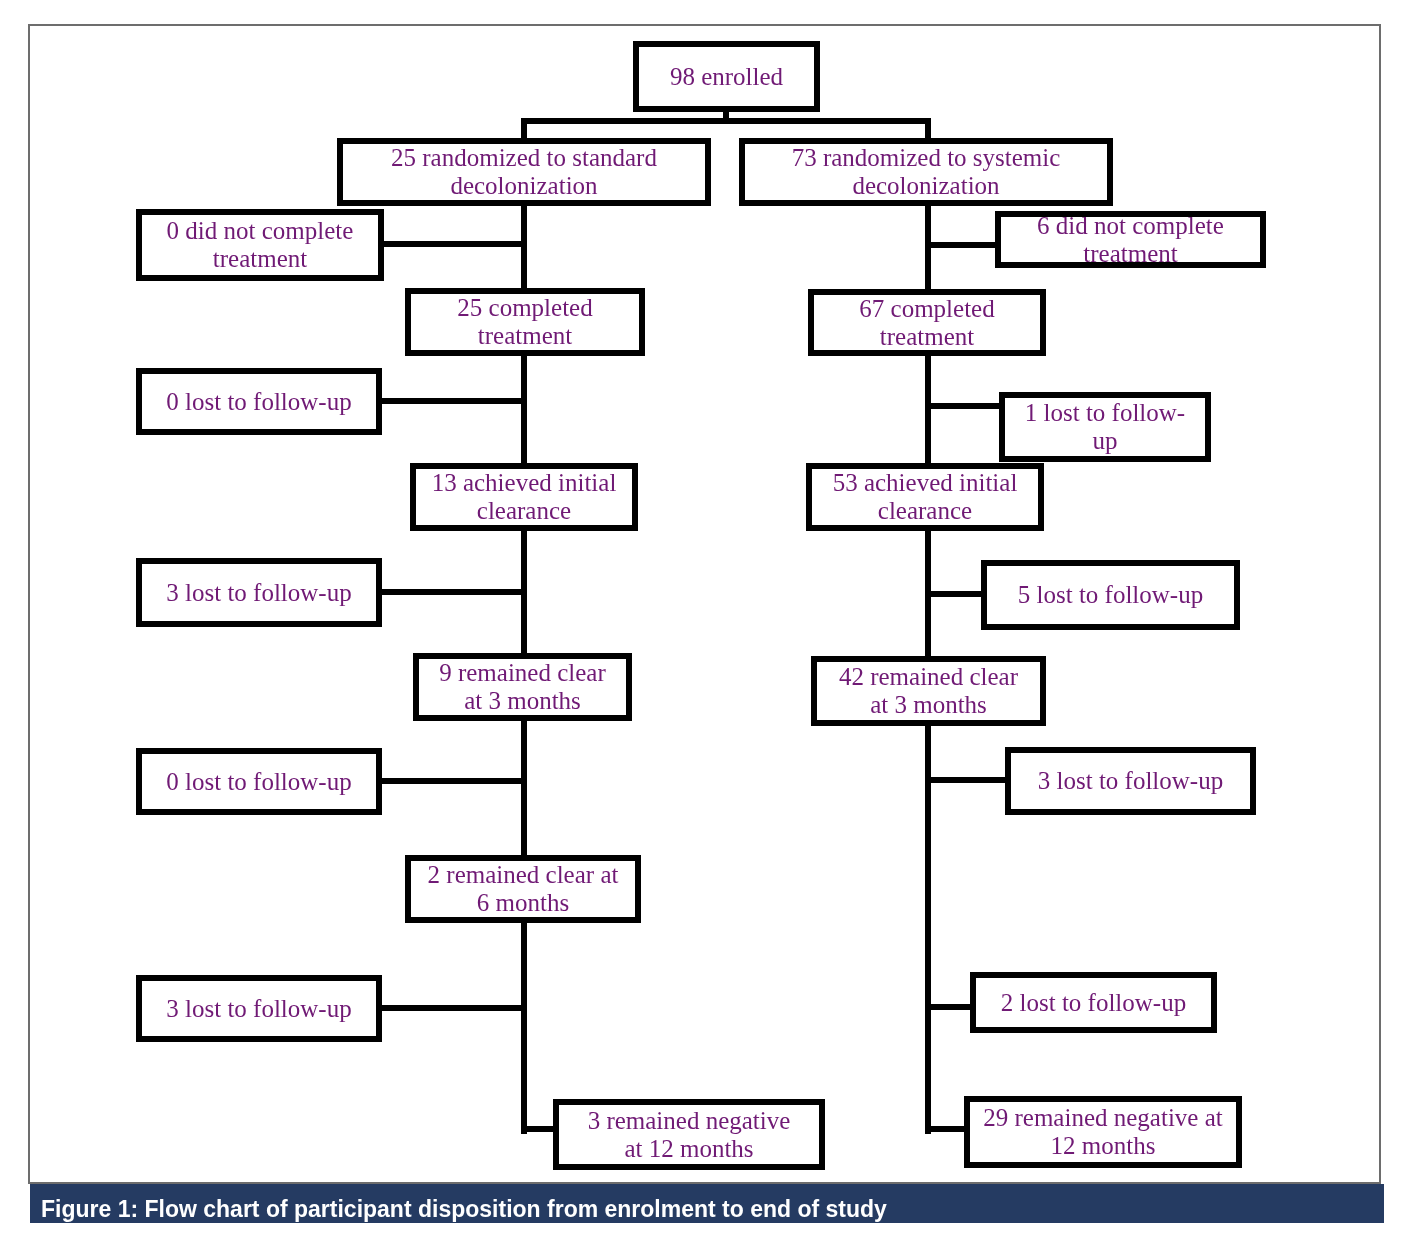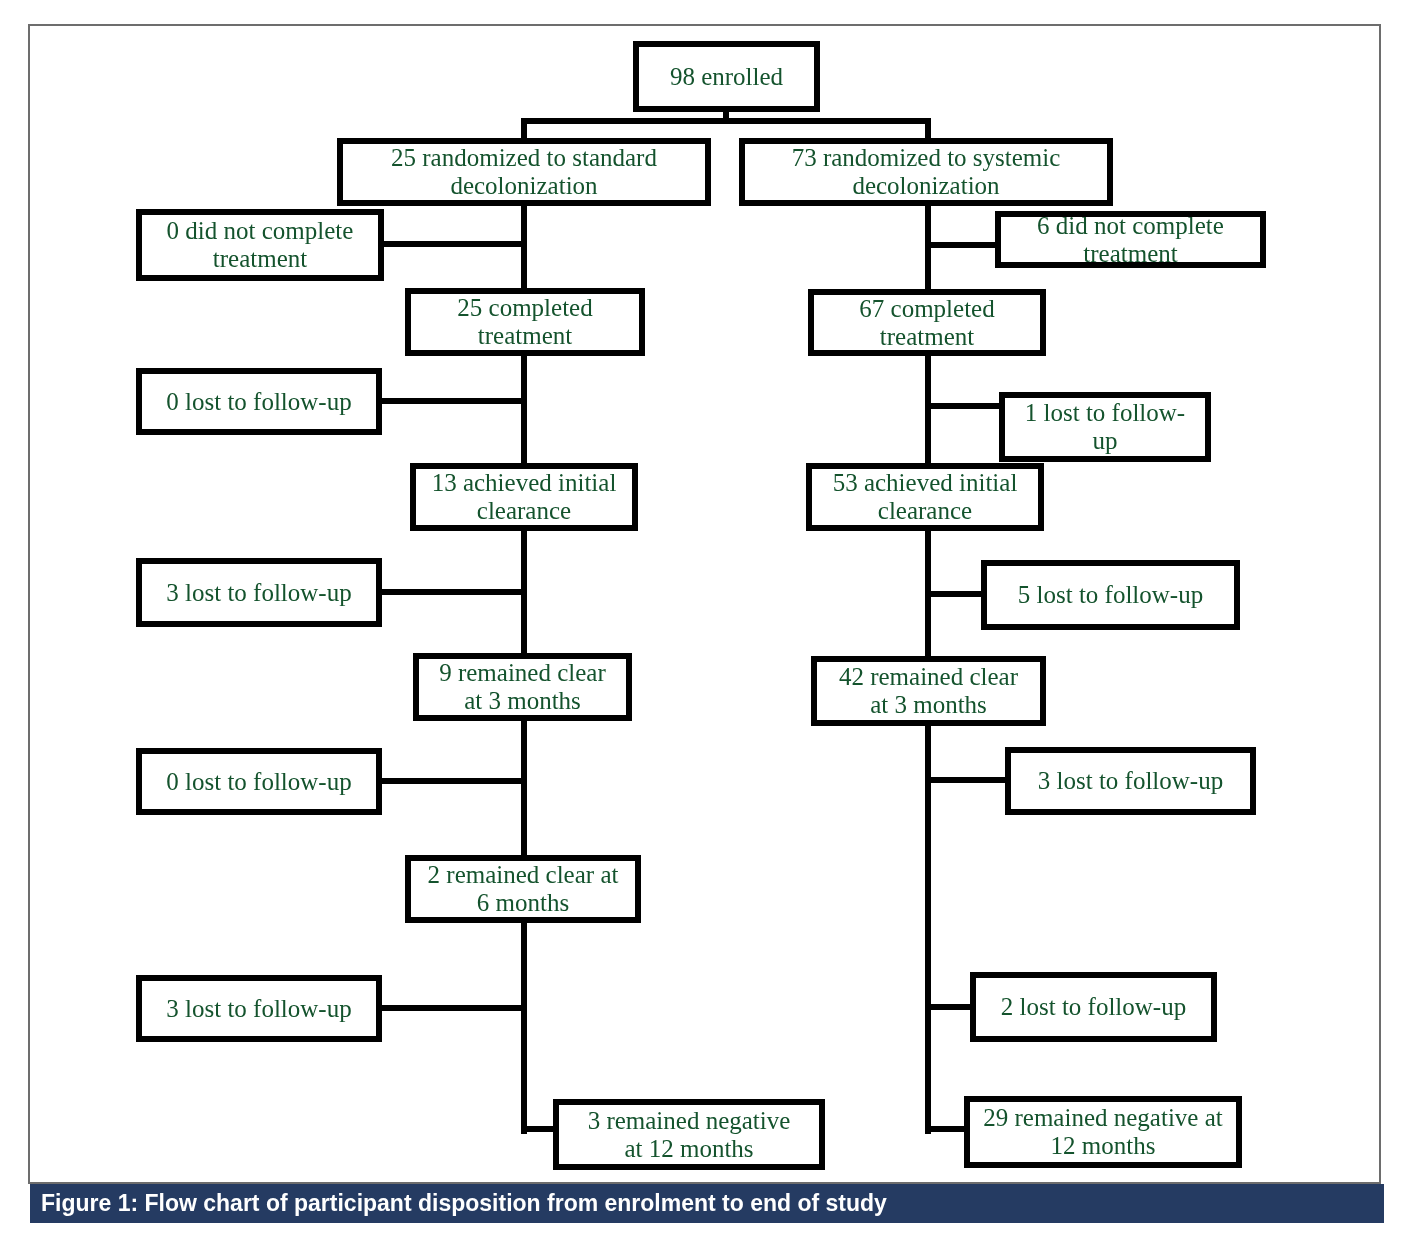--- a/index.html
+++ b/index.html
@@ -10,27 +10,27 @@
   }
   .frame{
     position:absolute;left:28px;top:24px;width:1353px;height:1160px;
     border:2px solid var(--frame_border,#6d6d6d);box-sizing:border-box;background:#fff;
   }
   .node{
     position:absolute;box-sizing:border-box;background:#ffffff;
     border:6px solid var(--node_border,#000000);
     display:flex;align-items:center;justify-content:center;
     text-align:center;white-space:pre-line;
-    font-size:25px;line-height:1.12;color:#14532d;padding:0 8px;
+    font-size:25px;line-height:1.12;color:#701a75;padding:0 8px;
   }
   .line{position:absolute;background:var(--connector,#000000);}
   .caption{
     position:absolute;left:30px;top:1184px;width:1354px;height:39px;
     background:var(--caption_bg,#253b62);color:var(--caption_text,#ffffff);
-    display:flex;align-items:center;box-sizing:border-box;padding-left:11px;
+    display:flex;align-items:flex-end;box-sizing:border-box;padding-left:11px;
     font-family:"Liberation Sans","DejaVu Sans",sans-serif;font-weight:700;font-size:23px;
   }
 </style>
 </head>
 <body>
 
 <div class="canvas">
   <div class="frame"></div>
 
   <div class="line" style="left:723px;top:110px;width:6px;height:14px"></div>
@@ -88,21 +88,21 @@
   <div class="node" style="left:811px;top:656px;width:235px;height:70px">42 remained clear
 at 3 months</div>
 
   <div class="node" style="left:136px;top:748px;width:246px;height:67px">0 lost to follow-up</div>
   <div class="node" style="left:1005px;top:747px;width:251px;height:68px">3 lost to follow-up</div>
 
   <div class="node" style="left:405px;top:855px;width:236px;height:68px">2 remained clear at
 6 months</div>
 
   <div class="node" style="left:136px;top:975px;width:246px;height:67px">3 lost to follow-up</div>
-  <div class="node" style="left:970px;top:972px;width:247px;height:70px">2 lost to follow-up</div>
+  <div class="node" style="left:970px;top:972px;width:247px;height:61px">2 lost to follow-up</div>
 
   <div class="node" style="left:553px;top:1099px;width:272px;height:71px">3 remained negative
 at 12 months</div>
   <div class="node" style="left:964px;top:1096px;width:278px;height:72px">29 remained negative at
 12 months</div>
 
   <div class="caption">
     <span>Figure 1: Flow chart of participant disposition from enrolment to end of study</span>
   </div>
 </div>

